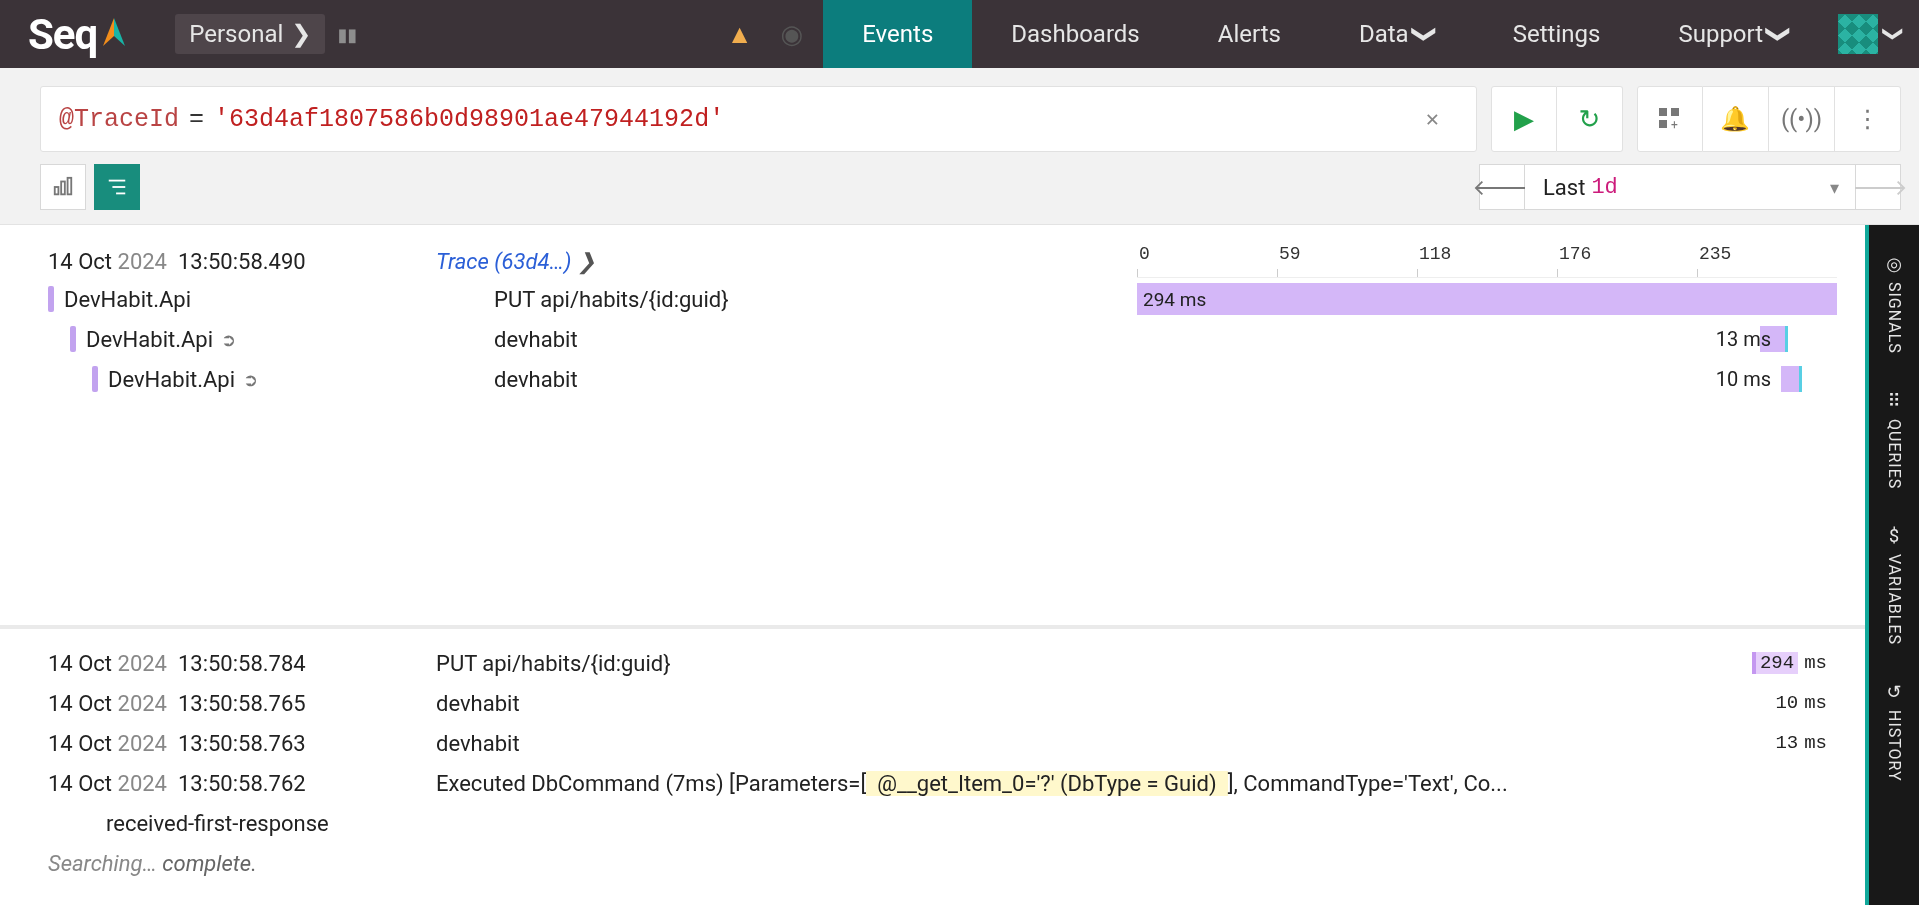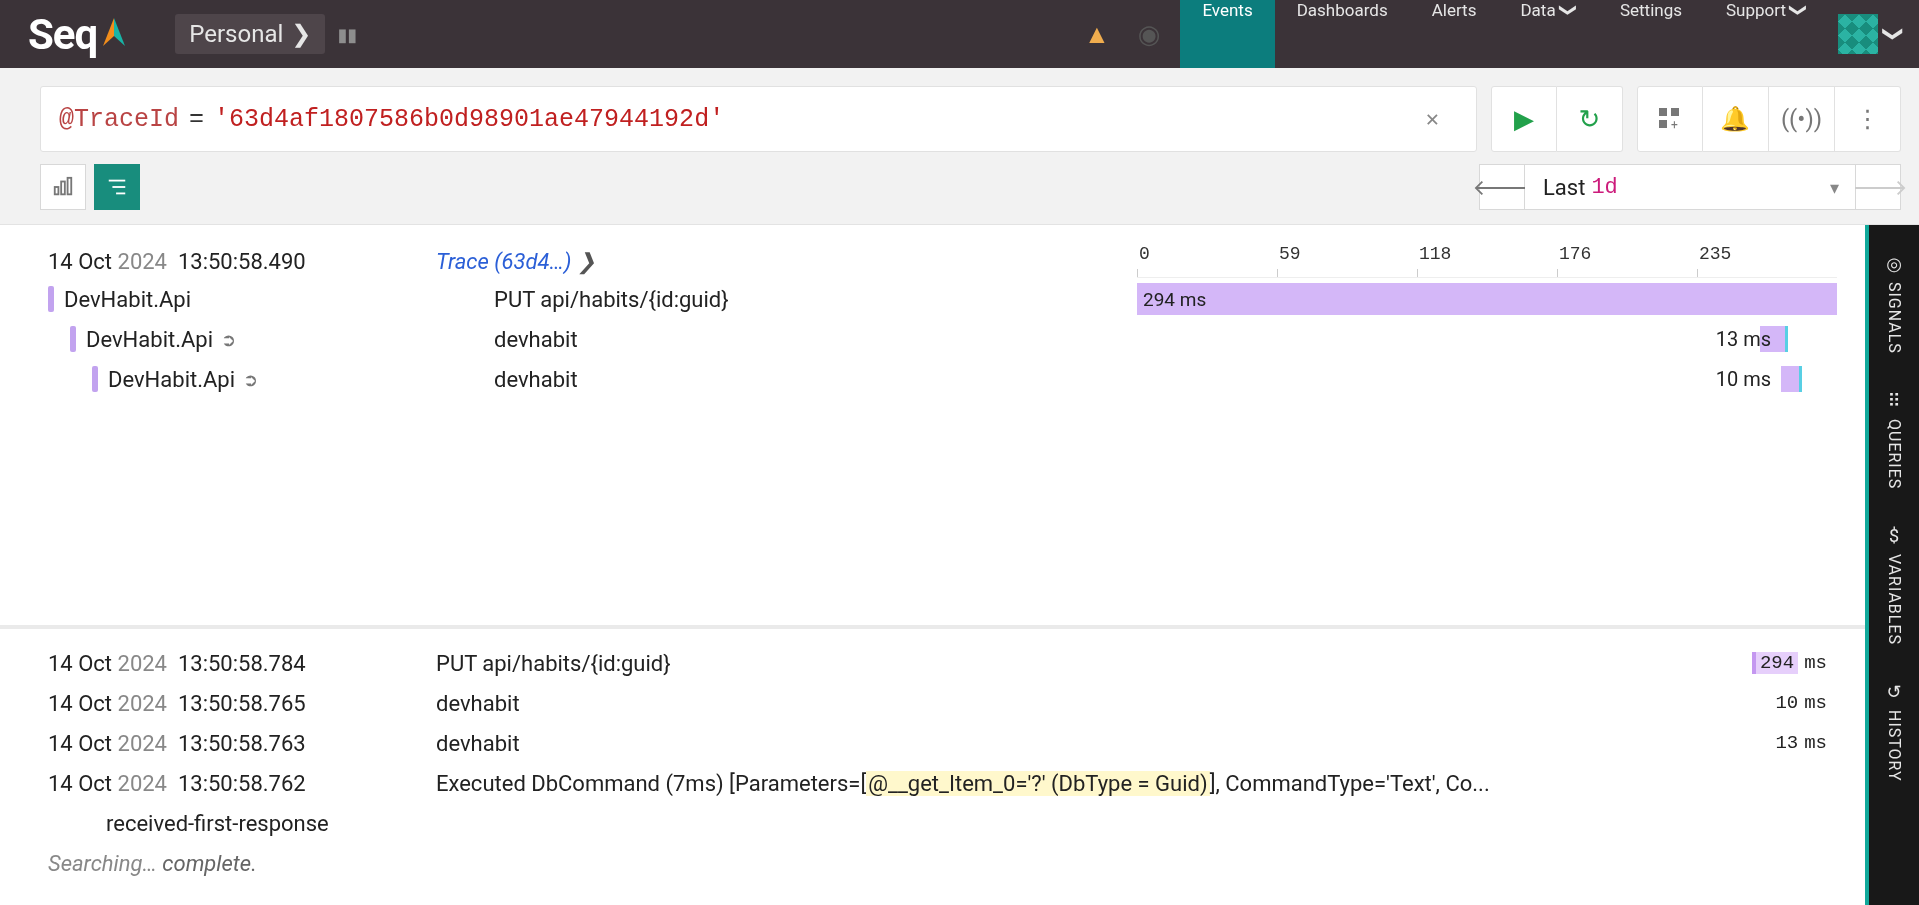--- a/index.html
+++ b/index.html
@@ -62,23 +62,23 @@
 }
 .nav-status-icons .warn { color: #f0ad4e; font-size: 26px; }
 .nav-status-icons .dim  { color: #555; font-size: 26px; }
 .nav-items {
   display: flex;
   align-items: stretch;
   height: 100%;
 }
 .nav-item {
   display: flex;
-  align-items: flex-start;
-  padding: 0 22px;
-  font-size: 17px;
+  align-items: center;
+  padding: 0 39px;
+  font-size: 24px;
   color: #e6e6e6;
   cursor: pointer;
   gap: 6px;
 }
 .nav-item.active {
   background: #0c7d7d;
   color: #fff;
 }
 .nav-avatar {
   width: 40px; height: 40px;
@@ -391,21 +391,21 @@
   margin-right: 10px;
   font-family: Consolas, "Courier New", monospace;
   font-size: 19px;
 }
 .log-chip .hl {
   background: #e6cffb;
   border-left: 4px solid #c497f0;
   padding: 0 4px;
 }
 .log-unit { margin-left: 6px; color: #222; font-family: Consolas, "Courier New", monospace;}
-.dbparam { background: #fff8cc; padding: 0 2px; }
+.dbparam { background: #fff8cc; padding: 0 11px; }
 .search-status {
   margin-top: 8px;
   color: #888;
   font-style: italic;
 }
 .search-status .done { color: #666; }
 
 </style>
 </head>
 <body>

